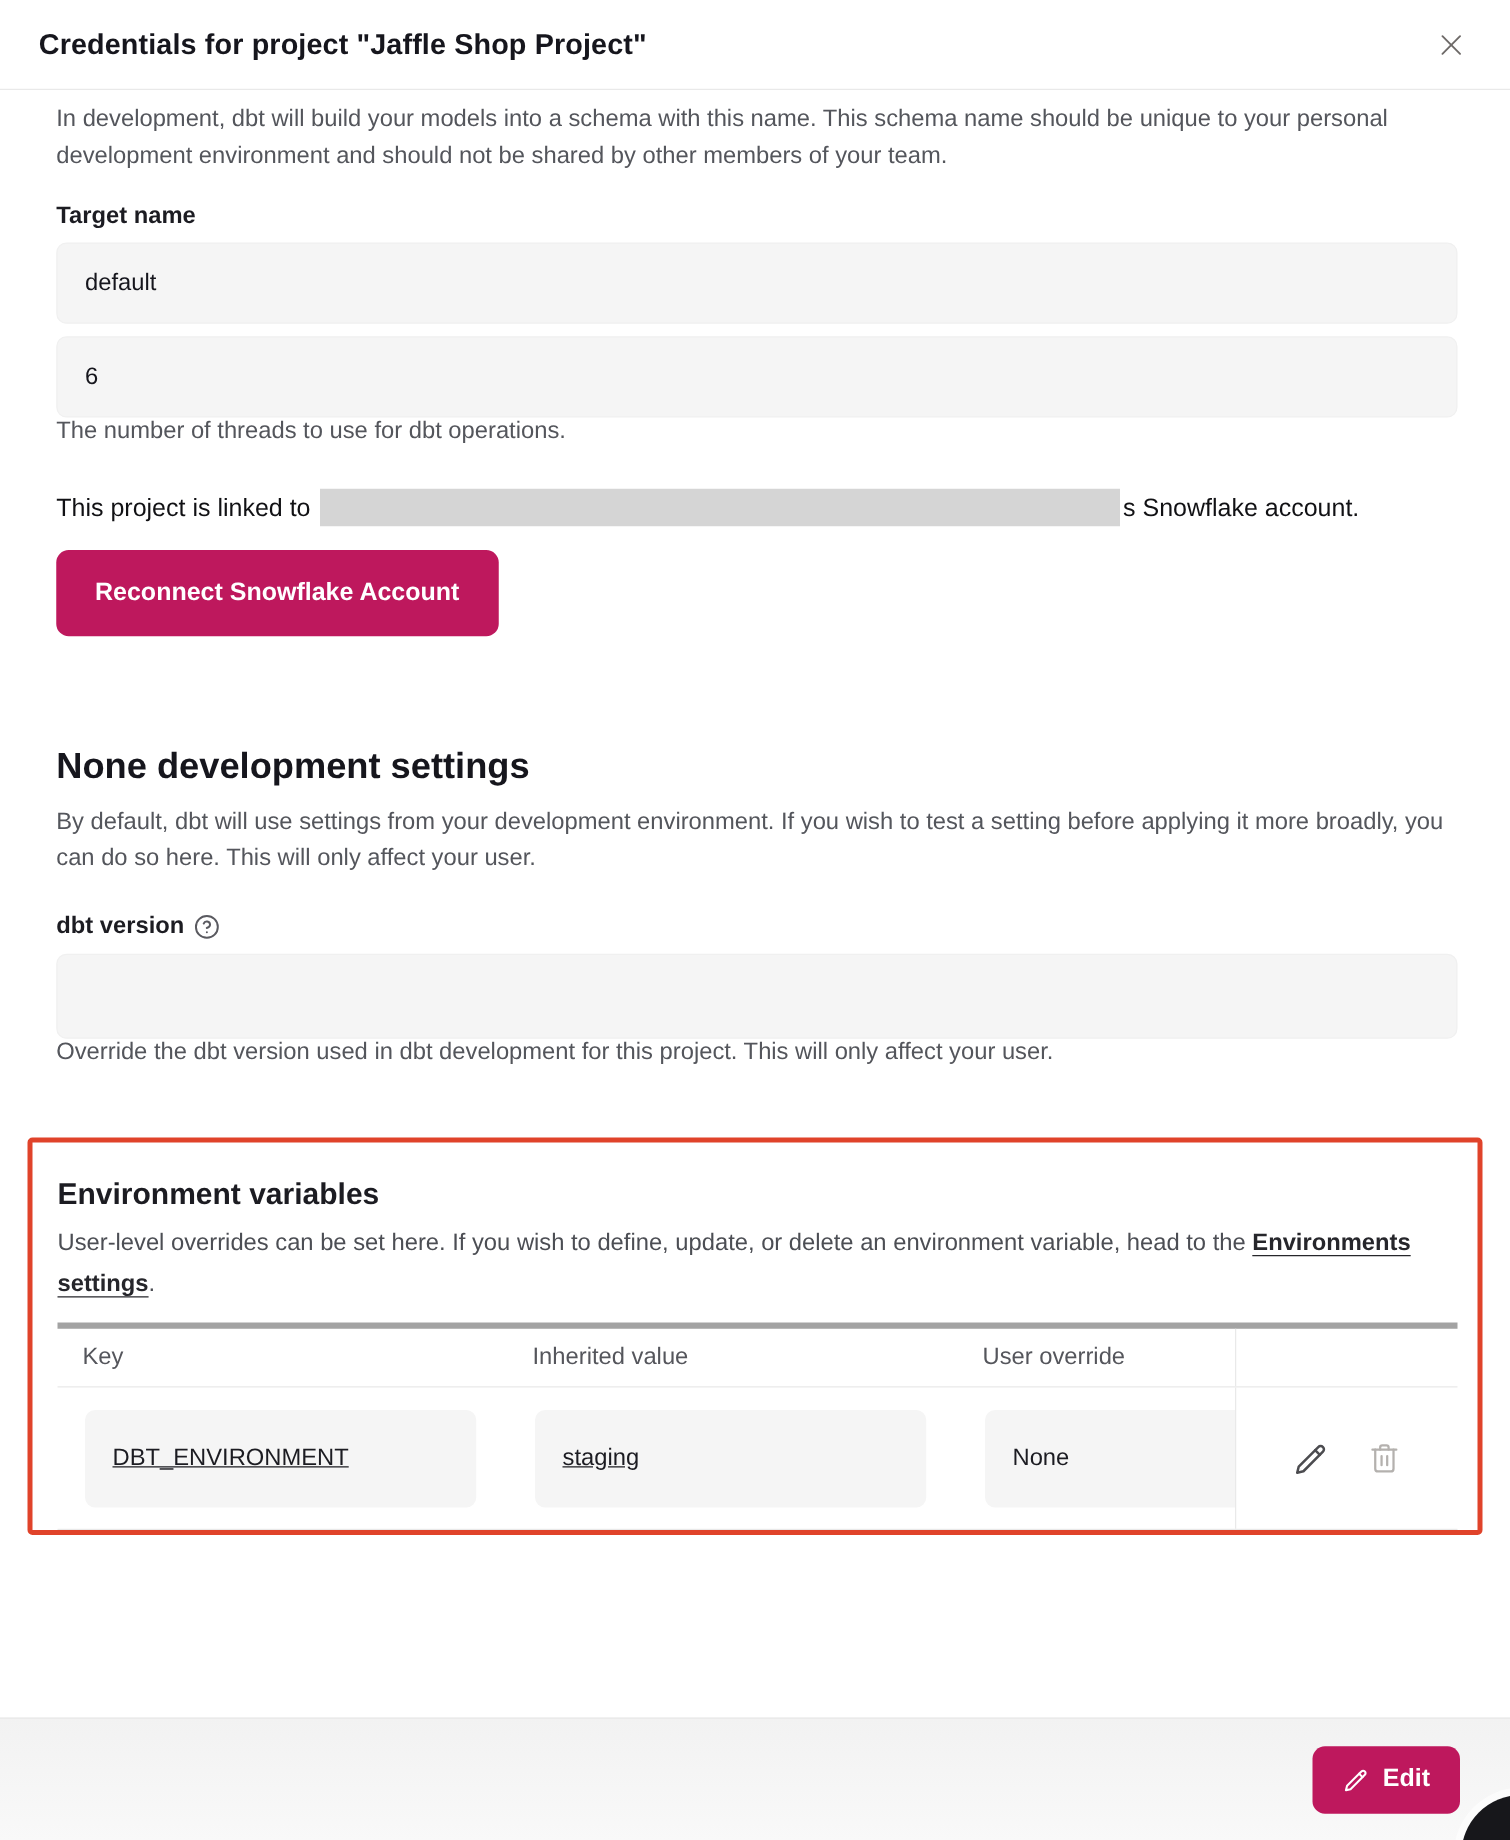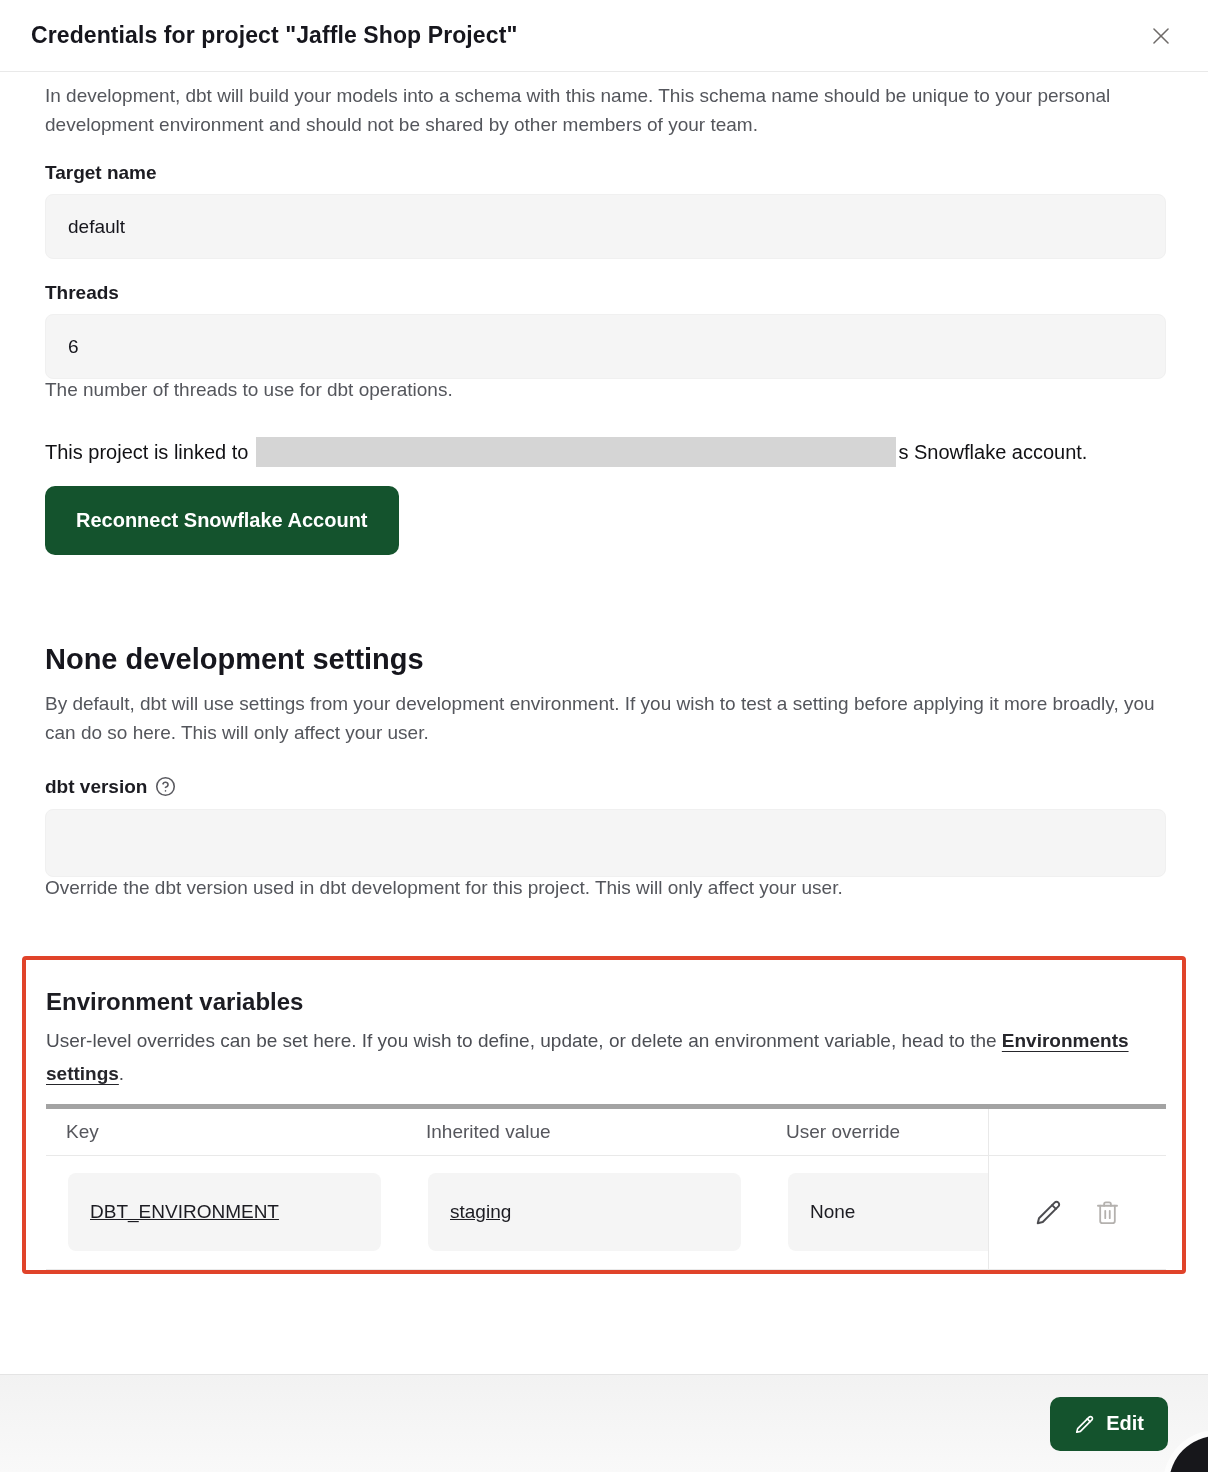--- a/index.html
+++ b/index.html
@@ -41,21 +41,21 @@
   .helper { font-size: 19px; color: #54565c; }
 
   .linked-line { margin-top: 33px; font-size: 20px; line-height: 36px; color: #111114; }
   .redaction-bar {
     display: inline-block; vertical-align: middle;
     width: 640px; height: 30px; background: #d5d5d5; margin: 0 2px 4px 8px;
   }
 
   .btn-dark {
     display: inline-flex; align-items: center; justify-content: center; gap: 10px;
-    background: #14532d; color: #ffffff; border: none; cursor: pointer;
+    background: #be185d; color: #ffffff; border: none; cursor: pointer;
     font-family: "Liberation Sans", sans-serif; font-weight: 700;
     border-radius: 10px;
   }
   .reconnect-btn { margin-top: 15px; height: 69px; padding: 0 31px; font-size: 20px; }
 
   .section-title { margin-top: 88px; font-size: 29px; font-weight: 700; color: #16161d; }
   .uds-para { margin-top: 13px; }
   .dbt-version-label { margin-top: 29px; }
   .help-icon { color: #5a5a60; display: inline-flex; cursor: pointer; }
   .dbt-version-input { height: 68px; margin-top: 11px; }
@@ -132,21 +132,20 @@
     </button>
   </div>
 
   <div class="modal-body">
 
     <p class="para intro">In development, dbt will build your models into a schema with this name. This schema name should be unique to your personal development environment and should not be shared by other members of your team.</p>
 
     <div class="field-label">Target name</div>
     <input class="text-input" type="text" value="default" style="">
 
-    <div class="field-label">Threads</div>
     <input class="text-input" type="text" value="6" style="">
     <div class="helper">The number of threads to use for dbt operations.</div>
 
     <div class="linked-line"><span>This project is linked to</span><span class="redaction-bar"></span><span>s Snowflake account.</span></div>
 
     <button class="btn-dark reconnect-btn">
       <span>Reconnect Snowflake Account</span>
     </button>
 
     <h2 class="section-title">None development settings</h2>

